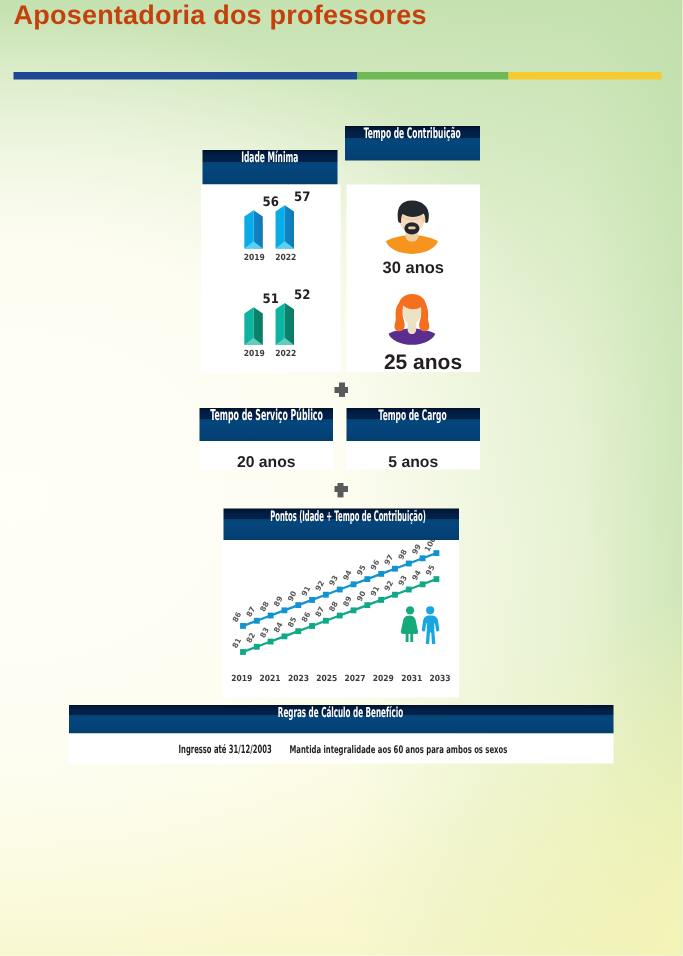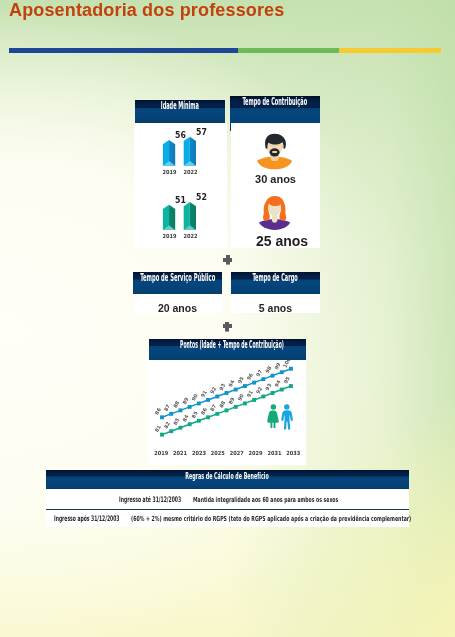--- a/index.html
+++ b/index.html
@@ -114,21 +114,21 @@
 </svg>
 <div class="num" style="left:156px;top:129.5px;width:27px;font-size:8.7px;">56</div>
 <div class="num" style="left:177px;top:126.5px;width:27px;font-size:8.7px;">57</div>
 <div class="yr" style="left:156px;top:168.5px;width:27px;font-size:5.6px;">2019</div>
 <div class="yr" style="left:177px;top:168.5px;width:27px;font-size:5.6px;">2022</div>
 <div class="num" style="left:156px;top:194.5px;width:27px;font-size:8.7px;">51</div>
 <div class="num" style="left:177px;top:191.5px;width:27px;font-size:8.7px;">52</div>
 <div class="yr" style="left:156px;top:232.5px;width:27px;font-size:5.6px;">2019</div>
 <div class="yr" style="left:177px;top:232.5px;width:27px;font-size:5.6px;">2022</div>
 
-<div class="abs chead" style="left:230px;top:96px;width:90px;height:35px;font-size:9.6px;">
+<div class="abs chead" style="left:230px;top:84px;width:90px;height:23px;font-size:9.6px;">
   <span>Tempo de Contribuição</span>
 </div>
 <div class="abs cbody" style="left:231px;top:123px;width:89px;height:125px;"></div>
 
 <svg class="abs" width="38" height="38" viewBox="0 0 38 38" style="left:256px;top:133px;">
 
   <path d="M18.6 23.6 C15.2 23.6 10.3 24.2 6.1 25.6 C3.4 26.5 1.6 27.3 1.2 27.9
        C2.8 32.6 9.8 36.3 18.6 36.3 C27.4 36.3 34.4 32.6 36 27.9
        C35.6 27.3 33.8 26.5 31.1 25.6 C26.9 24.2 22 23.6 18.6 23.6 Z" fill="#f7941e"></path>
 
@@ -290,18 +290,13 @@
   </div>
 
 <div class="abs" id="tbl">
   <div class="chead" id="thead" style="font-size:9.2px;">
     <span>Regras de Cálculo de Benefício</span>
   </div>
   <div class="trow" style="height:20px;">
     <div class="tlabel" style="left:73.1px;top:6.4px;font-size:7.6px;transform:scaleX(0.665);">Ingresso até 31/12/2003</div>
     <div class="ttext" style="left:146.7px;top:6.6px;font-size:7.0px;transform:scaleX(0.727);">Mantida integralidade aos 60 anos para ambos os sexos</div>
   </div>
-  <div class="trow" style="height:18.4px;">
-    <div class="tsep" style="top:-0.5px;height:1.2px;"></div>
-    <div class="tlabel" style="left:8px;top:5.3px;font-size:7.6px;transform:scaleX(0.66);">Ingresso após 31/12/2003</div>
-    <div class="ttext" style="left:85px;top:5.6px;font-size:7.0px;transform:scaleX(0.742);">(60% + 2%) mesmo critério do RGPS (teto do RGPS aplicado após a criação da previdência complementar)</div>
-  </div>
 </div>
 
 </body></html>

